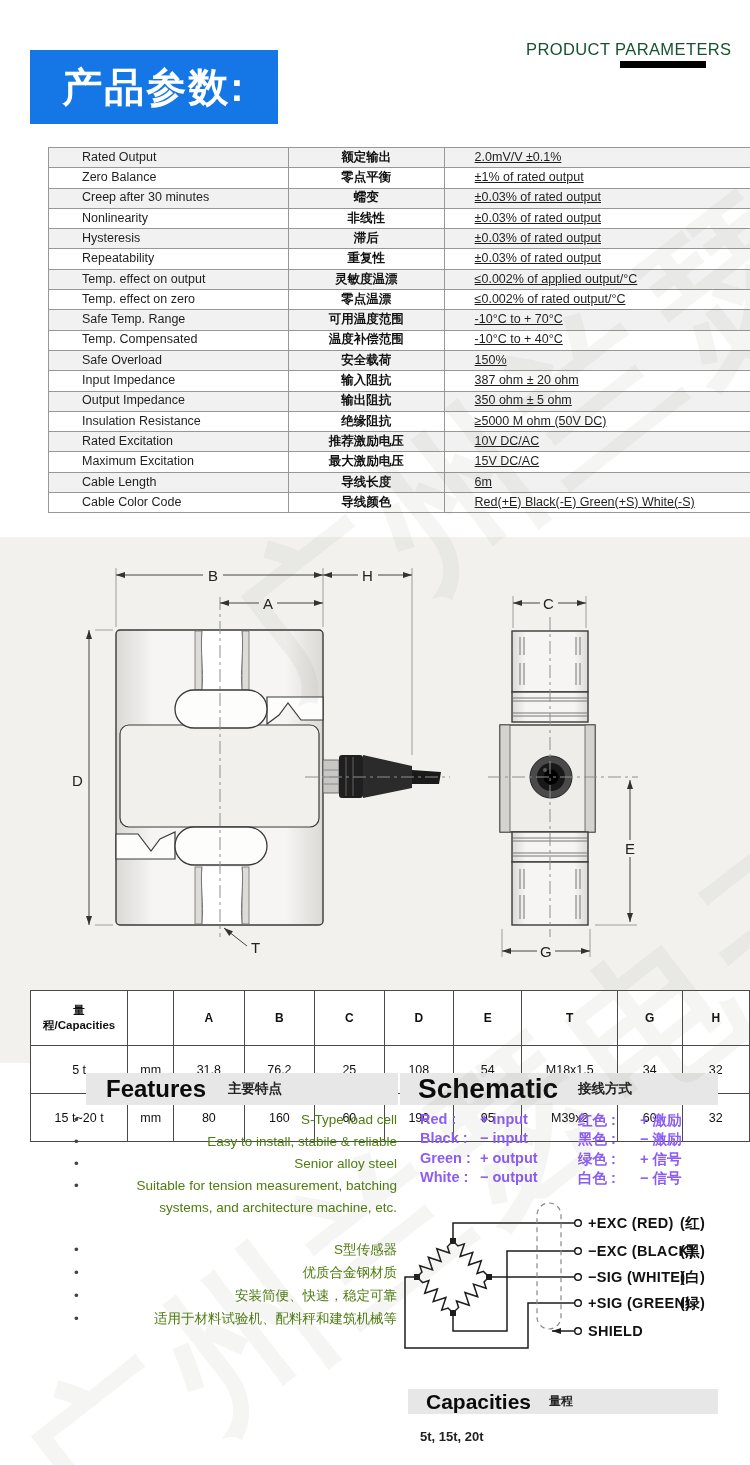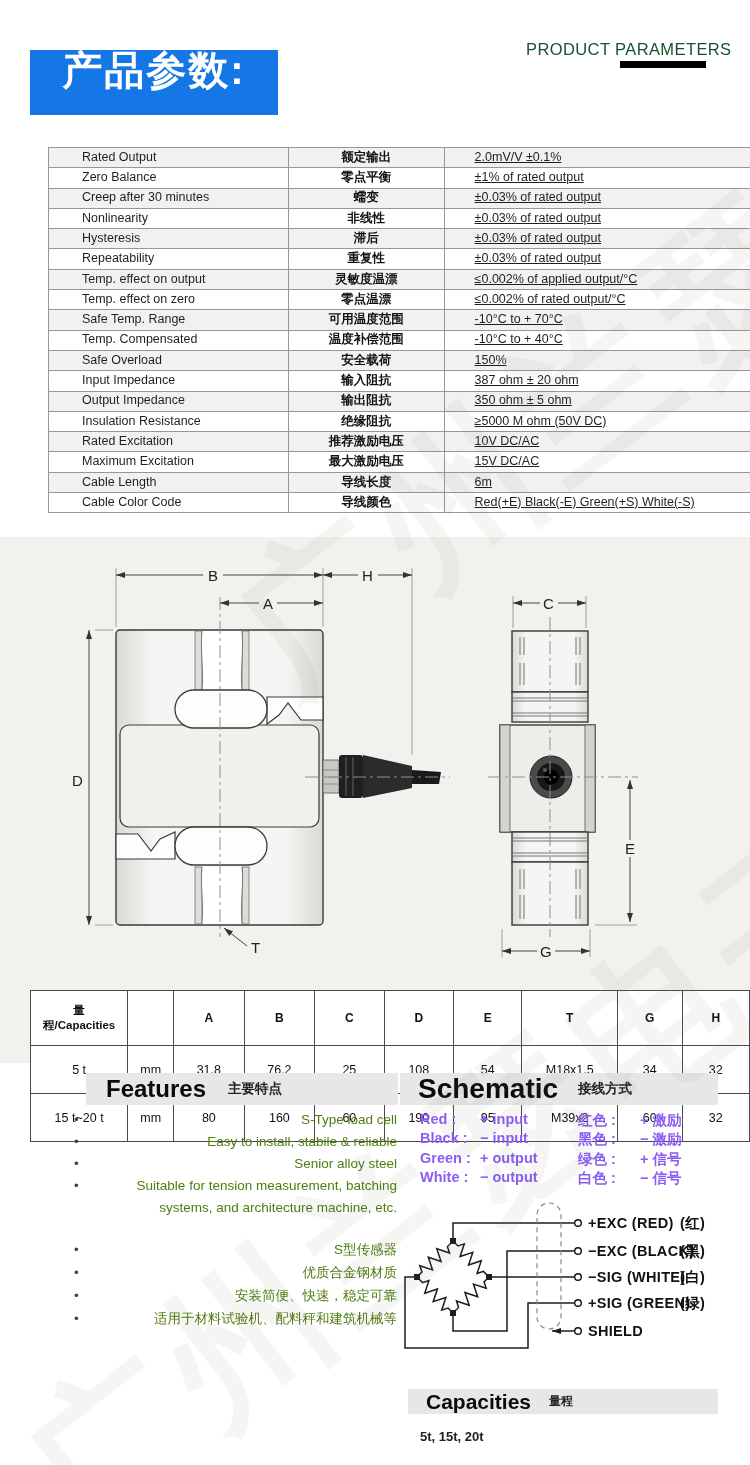--- a/index.html
+++ b/index.html
@@ -7,22 +7,22 @@
         font-family:"Liberation Sans","DejaVu Sans",sans-serif;color:#222;}
   .abs{position:absolute;}
 
   
   .wm{position:absolute;font-size:158px;font-weight:bold;letter-spacing:14px;white-space:nowrap;
       color:rgba(120,110,100,0.07);transform:rotate(-38deg);transform-origin:center;z-index:6;pointer-events:none;}
 
   
   .eyebrow{left:526px;top:40px;font-size:16.5px;letter-spacing:.4px;color:#14532d;}
   .eyebrow-bar{left:620px;top:61px;width:86px;height:7px;background:#000;}
-  .title-box{left:30px;top:50px;width:248px;height:65px;background:#1577e6;display:flex;
-             justify-content:center;}
+  .title-box{left:30px;top:50px;width:248px;height:74px;background:#1577e6;display:flex;
+             align-items:center;justify-content:center;}
   .title-box span{color:#fff;font-size:40px;font-weight:bold;letter-spacing:2px;line-height:1;}
 
   
   .spec-table{position:absolute;left:48px;top:147px;width:734px;border-collapse:collapse;
               font-size:12.5px;color:#1f1f1f;z-index:2;}
   .spec-table td{border:1px solid #979797;height:19.3px;padding:0;line-height:1.1;}
   .spec-table{border:1.5px solid #7a7a7a;}
   .spec-table td.en{width:205px;padding-left:33px;}
   .spec-table td.cn{width:154px;text-align:center;font-weight:bold;color:#111;}
   .spec-table td.val{width:305px;padding-left:30px;text-decoration:underline;}

